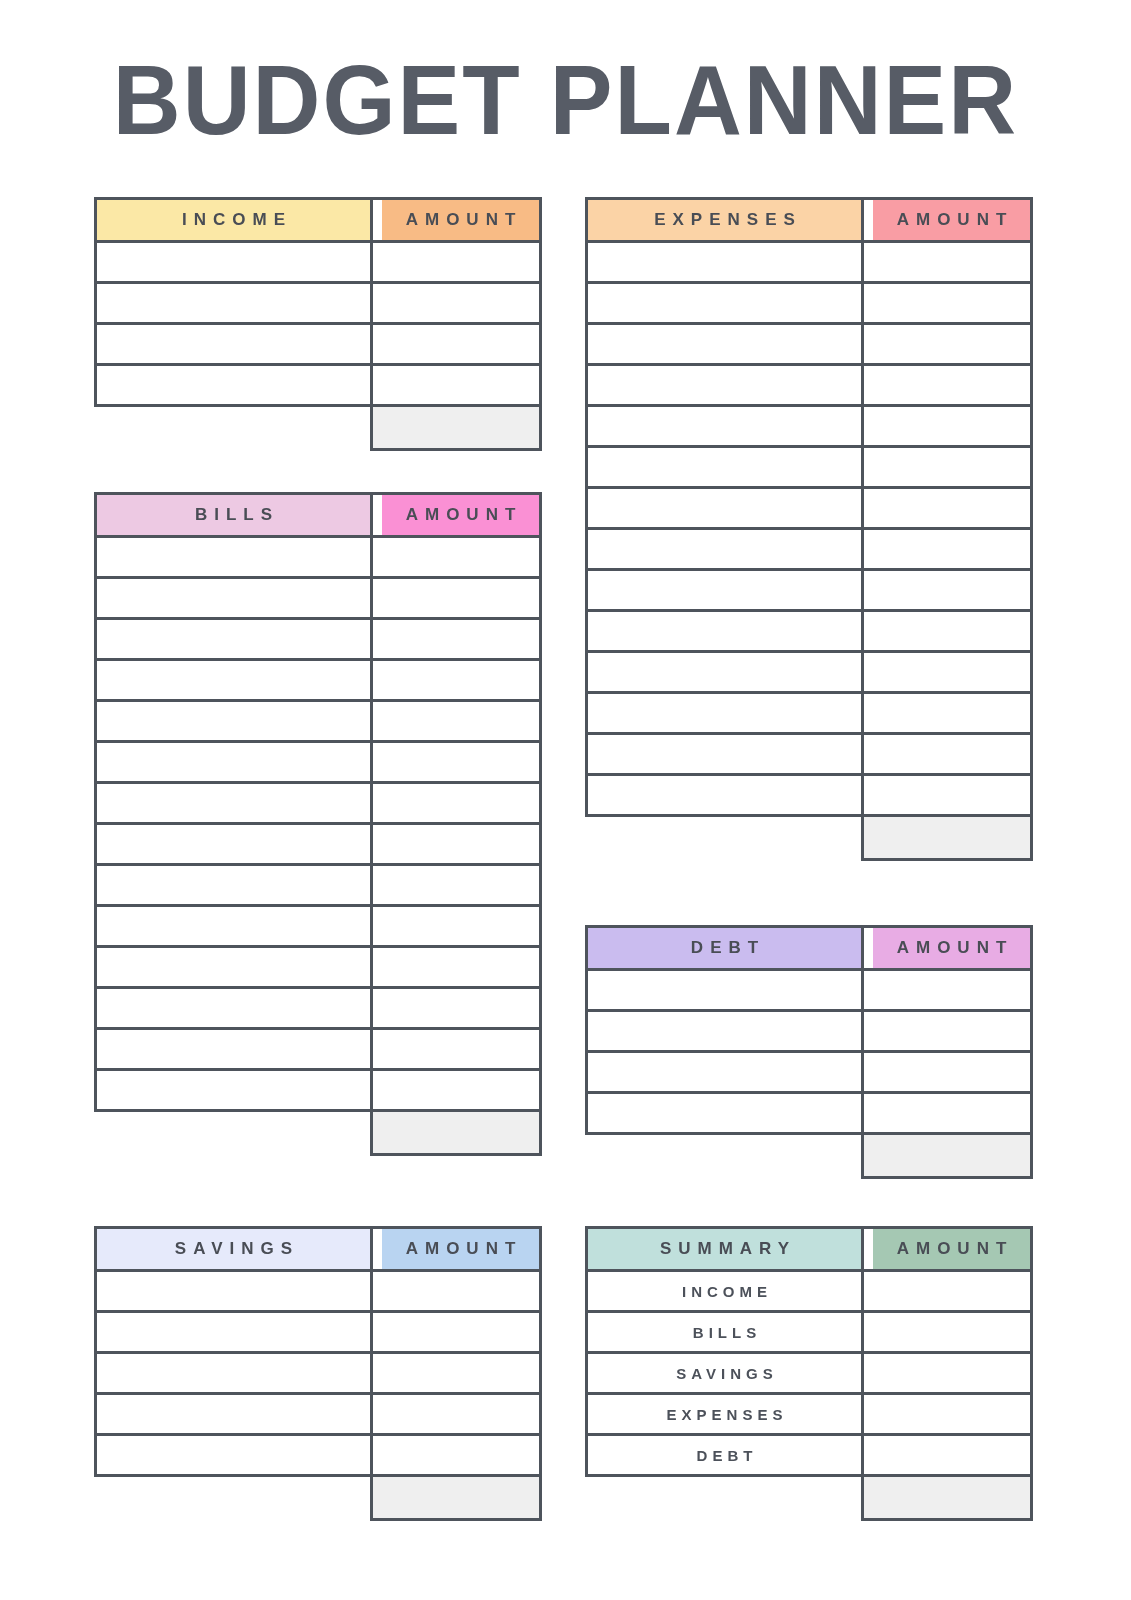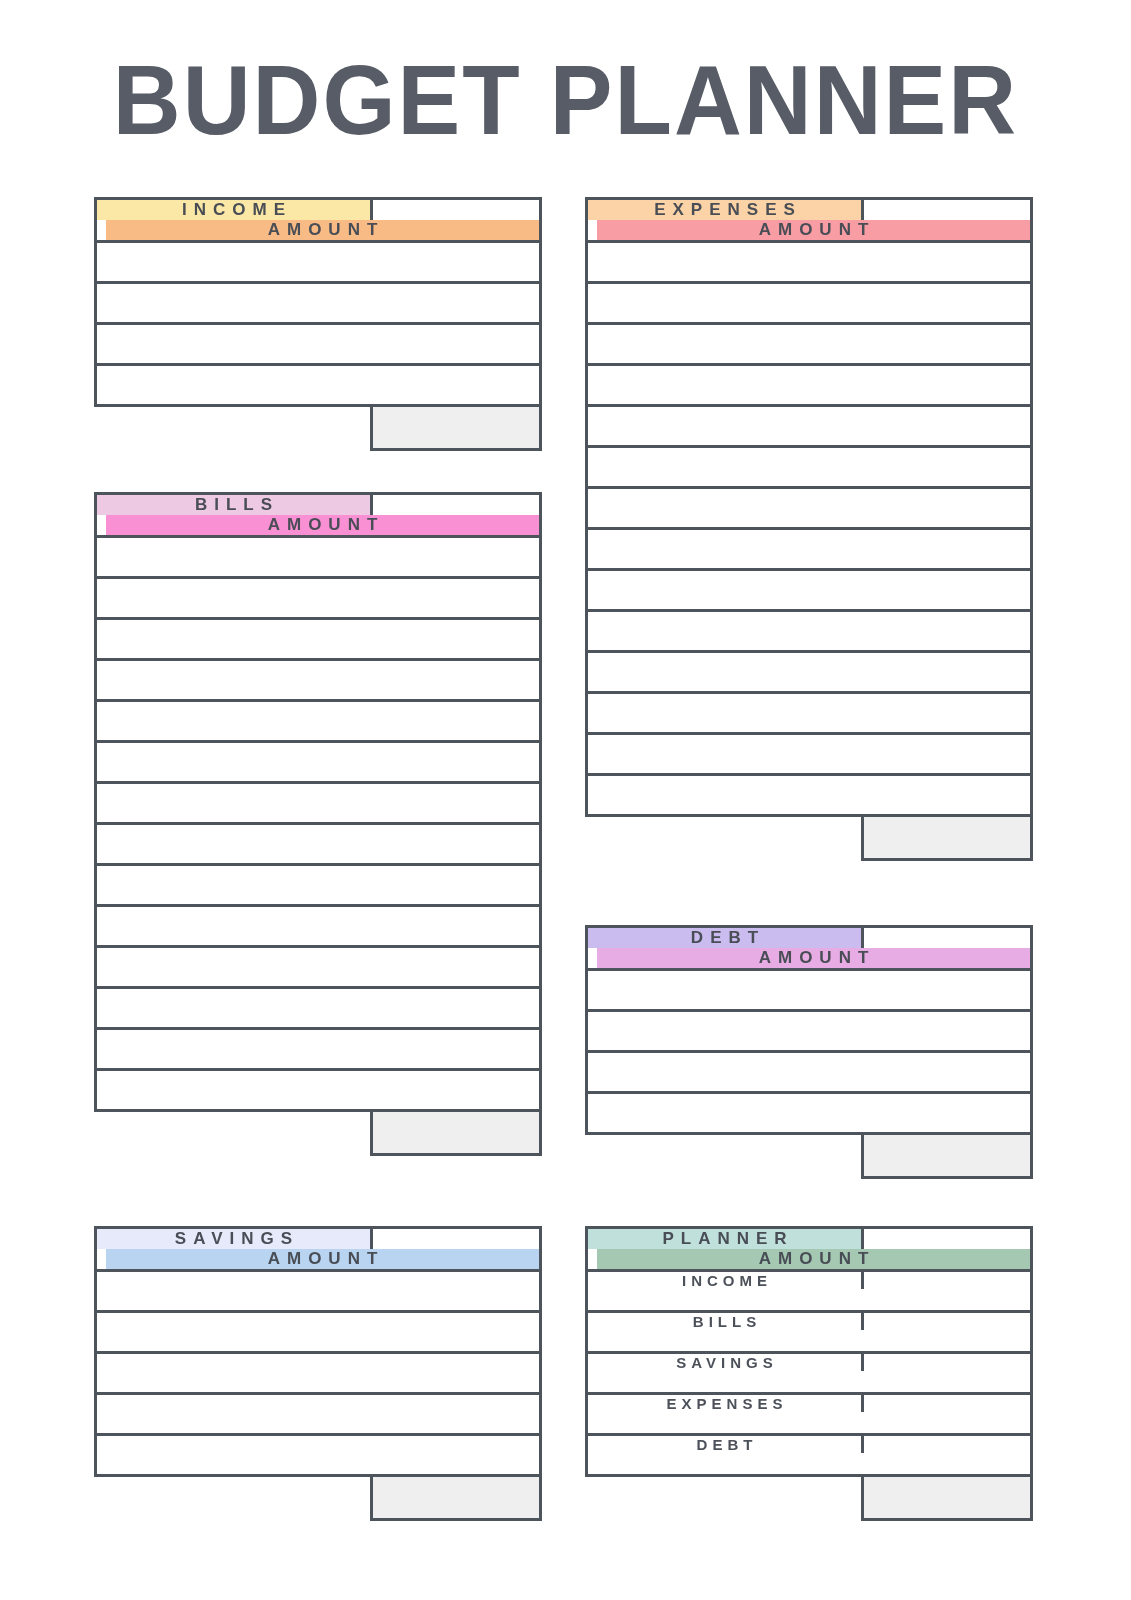--- a/index.html
+++ b/index.html
@@ -23,21 +23,21 @@
 
   .planner-table { position:absolute; width:448px; }
   .pos-income   { left:94px;  top:197px; }
   .pos-bills    { left:94px;  top:492px; }
   .pos-savings  { left:94px;  top:1226px; }
   .pos-expenses { left:585px; top:197px; }
   .pos-debt     { left:585px; top:925px; }
   .pos-summary  { left:585px; top:1226px; }
 
   .grid { border:3px solid var(--border); box-sizing:border-box; background:#ffffff; }
-  .t-row { display:flex; height:41px; box-sizing:border-box; border-top:3px solid var(--border);flex-direction:column; }
+  .t-row { display:flex; height:41px; box-sizing:border-box; border-top:3px solid var(--border); }
   .t-row.header { height:40px; border-top:none; }
   .cell { box-sizing:border-box; display:flex; align-items:center; justify-content:center; }
   .cell-name { width:276px; border-right:3px solid var(--border); }
   .cell-amount { flex:1;margin-left:9px; }
   .th {
     font-size:17px; font-weight:700; letter-spacing:7px; text-indent:7px;
     color:#494d55;
   }
   .row-label {
     font-size:15px; font-weight:700; letter-spacing:5px; text-indent:5px;
@@ -276,21 +276,21 @@
         </div>
       </div>
       <div class="total-bar">
         <div class="total-spacer"></div>
         <div class="total-cell" style="background: rgb(239, 239, 239);"></div>
       </div>
     </section>
   <section class="planner-table pos-summary">
       <div class="grid">
         <div class="t-row header">
-          <div class="cell cell-name th" style="background: rgb(192, 224, 220);">PLANNER</div>
+          <div class="cell cell-name th" style="background: rgb(192, 224, 220);">SUMMARY</div>
           <div class="cell cell-amount th" style="background: rgb(165, 200, 179);">AMOUNT</div>
         </div>
         <div class="t-row">
           <div class="cell cell-name row-label">INCOME</div>
           <div class="cell cell-amount"></div>
         </div>
         <div class="t-row">
           <div class="cell cell-name row-label">BILLS</div>
           <div class="cell cell-amount"></div>
         </div>

